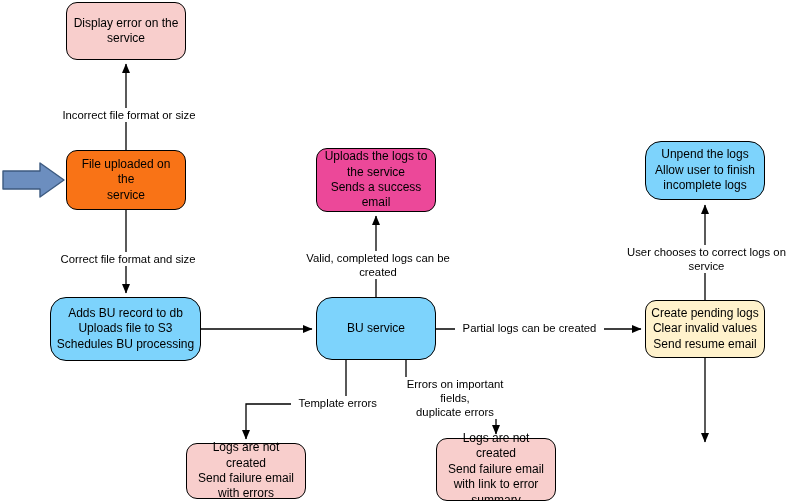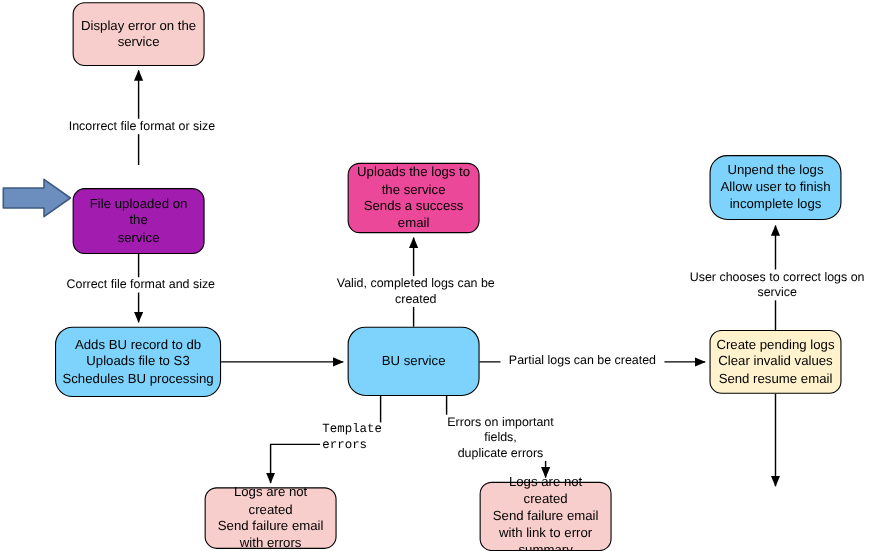--- a/index.html
+++ b/index.html
@@ -27,21 +27,21 @@
     justify-content: center;
     text-align: center;
     color: #000000;
     font-size: 12px;
     line-height: 15.4px;
     font-family: "Liberation Sans", sans-serif;
     white-space: pre-line;
     padding: 2px 5px;
   }
   .fill-pink   { background: #f8cecc; }
-  .fill-blue   { background: #a21caf; margin-top: 21px; }
+  .fill-blue   { background: #f97316; }
   .fill-green  { background: #ec4899; }
   .fill-yellow { background: #fff2cc; }
   .fill-white  { background: #7dd3fc; border-radius: 16px; }
 
   .edge-label {
     position: absolute;
     font-size: 11.3px;
     line-height: 14px;
     color: #000000;
     background: #ffffff;
@@ -132,19 +132,19 @@
   <div class="edge-label" style="left:57px; top:108px; width:140px;">Incorrect file format or size</div>
 
   <div class="edge-label" style="left:57px; top:252px; width:138px;">Correct file format and size</div>
 
   <div class="edge-label" style="left:285px; top:251px; width:182px;">Valid, completed logs can be created</div>
 
   <div class="edge-label" style="left:455px; top:321px; width:145px;">Partial logs can be created</div>
 
   <div class="edge-label" style="left:608px; top:245px; width:193px;">User chooses to correct logs on service</div>
 
-  <div class="edge-label" style="left:291px; top:384px; width:84px; text-align:left;font-family:Liberation Mono, monospace;">Template errors</div>
+  <div class="edge-label" style="left:291px; top:396px; width:84px; text-align:right;">Template errors</div>
 
   <div class="edge-label" style="left:390px; top:377px; width:126px;">Errors on important fields,
 duplicate errors</div>
 
 
 </div>
 
 </body></html>

